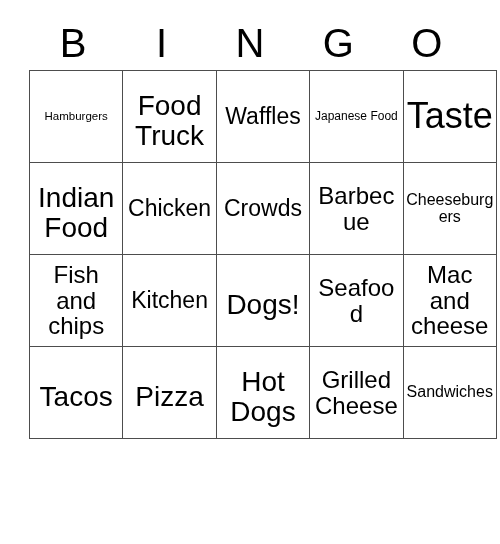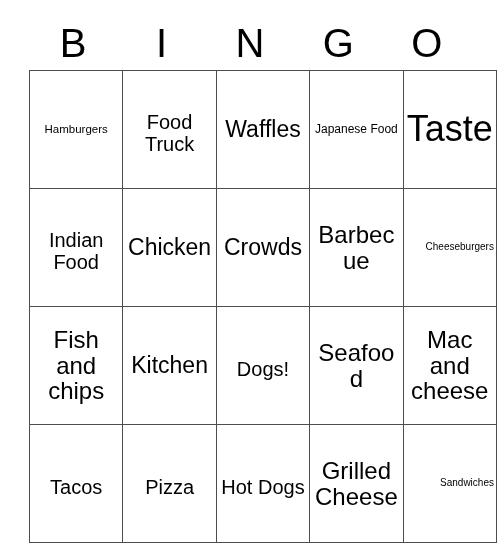--- a/index.html
+++ b/index.html
@@ -43,38 +43,38 @@
   #bingo-grid {
     width: 442px;
     border-collapse: collapse;
     table-layout: fixed;
   }
   #bingo-grid tr { height: 89px; }
   #bingo-grid td {
     border: 1px solid #4d4d4d;
     width: 88.4px;
     height: 89px;
-    padding: 14px 2px;
+    padding: 1px 2px;
     text-align: center;
     vertical-align: middle;
     overflow: hidden;
   }
   .cell-text {
     display: block;
     line-height: 1.06;
     word-wrap: break-word;
   }
 
   
-  .fs-xs   { font-size: 10px; text-align: right; }
+  .fs-xs   { font-size: 16px; }
   .fs-s    { font-size: 11.5px; }
   .fs-m    { font-size: 12px; }
   .fs-l    { font-size: 24px; }
   .fs-xl   { font-size: 23px; }
-  .fs-xxl  { font-size: 20px; margin-top: 8px; }
+  .fs-xxl  { font-size: 28px; margin-top: 8px; }
   .fs-xxxl { font-size: 36px; }
 </style>
 </head>
 <body>
 
 <div id="bingo-card">
 
   <div id="header-row">
     <div class="header-cell">B</div>
     <div class="header-cell">I</div>

